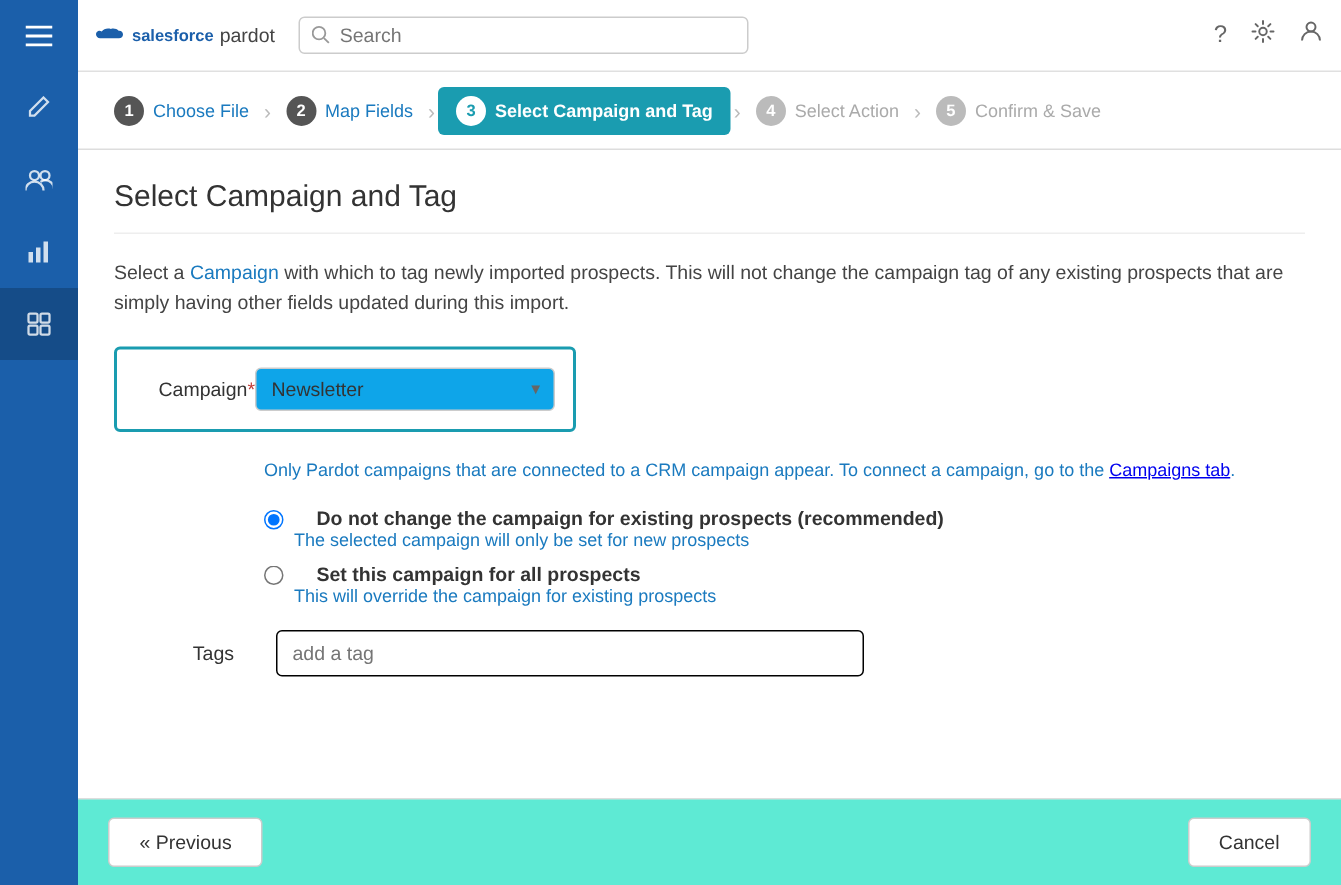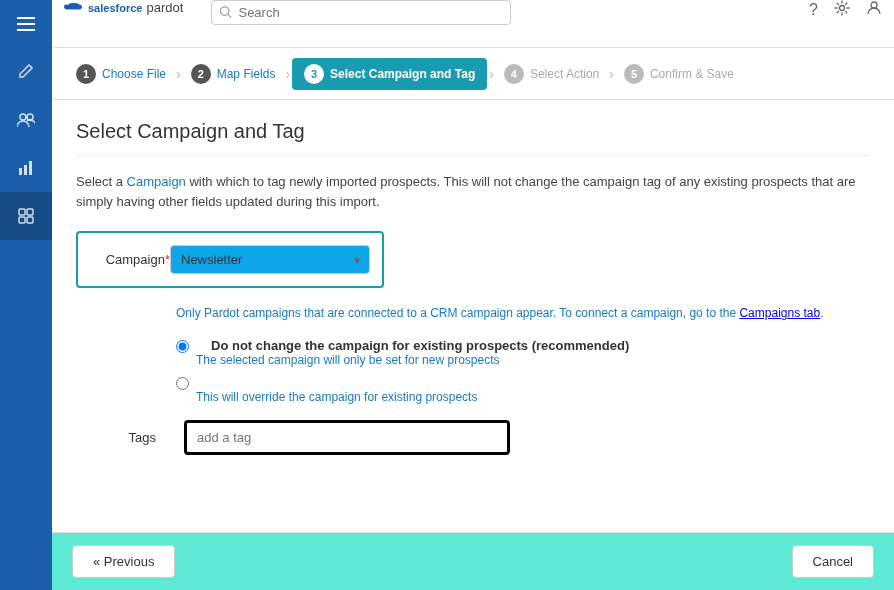--- a/index.html
+++ b/index.html
@@ -46,23 +46,23 @@
       flex-direction: column;
       background: white;
     }
 
     
     .topbar {
       height: 48px;
       background: white;
       border-bottom: 1px solid #e0e0e0;
       display: flex;
-      align-items: flex-start;
+      align-items: center;
       padding: 0 12px;
-      gap: 20px;
+      gap: 8px;
     }
     .logo-area {
       display: flex;
       align-items: center;
       gap: 4px;
       margin-right: 8px;
     }
     .logo-salesforce {
       color: #1b5faa;
       font-weight: bold;
@@ -292,26 +292,26 @@
       gap: 28px;
       margin-top: 8px;
     }
     .tags-label {
       font-size: 13px;
       color: #333;
       min-width: 80px;
       text-align: right;
     }
     .tags-input {
-      border: 3px solid #000000;
+      border: 1px solid #000000;
       border-radius: 4px;
       padding: 7px 10px;
       font-size: 13px;
       color: #999;
-      width: 326px;
+      width: 392px;
     }
 
     
     .footer {
       border-top: 1px solid #ddd;
       padding: 12px 20px;
       display: flex;
       align-items: center;
       gap: 8px;
       background: #5eead4;
@@ -482,20 +482,21 @@
       <div class="radio-option">
         <label>
           <input type="radio" name="campaign_mode" value="do_not_change" checked="" style="">
           <span class="radio-title">Do not change the campaign for existing prospects (recommended)</span>
         </label>
         <div class="radio-sub">The selected campaign will only be set for new prospects</div>
       </div>
       <div class="radio-option">
         <label>
           <input type="radio" name="campaign_mode" value="set_all" style="">
+          <span class="radio-title">Set this campaign for all prospects</span>
         </label>
         <div class="radio-sub">This will override the campaign for existing prospects</div>
       </div>
     </div>
 
     <div class="tags-row">
       <span class="tags-label">Tags</span>
       <input type="text" class="tags-input" placeholder="add a tag" style="">
     </div>
   </div>

